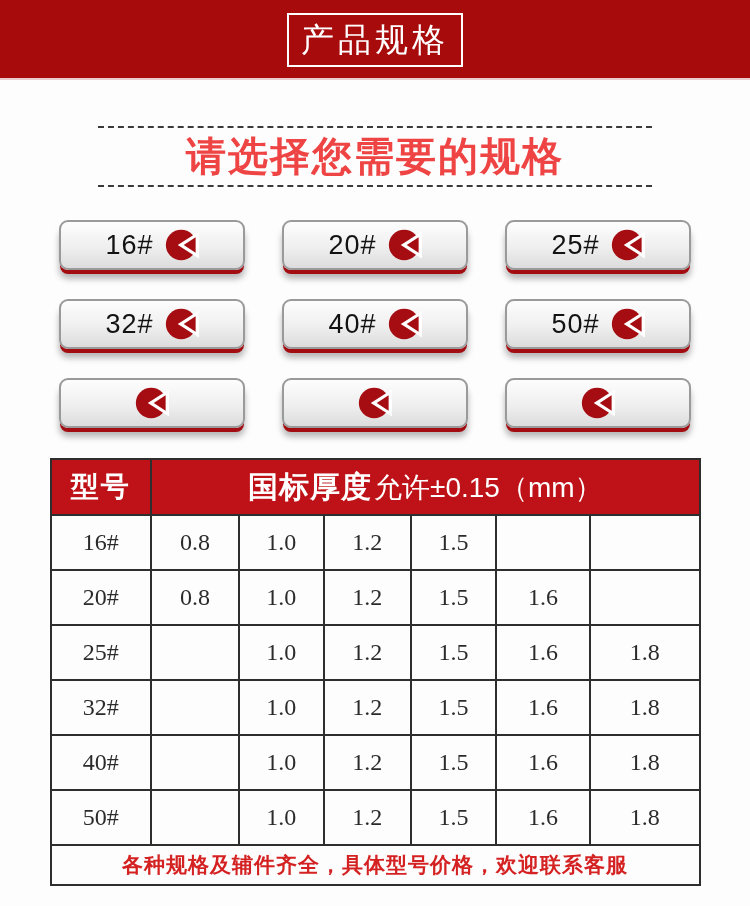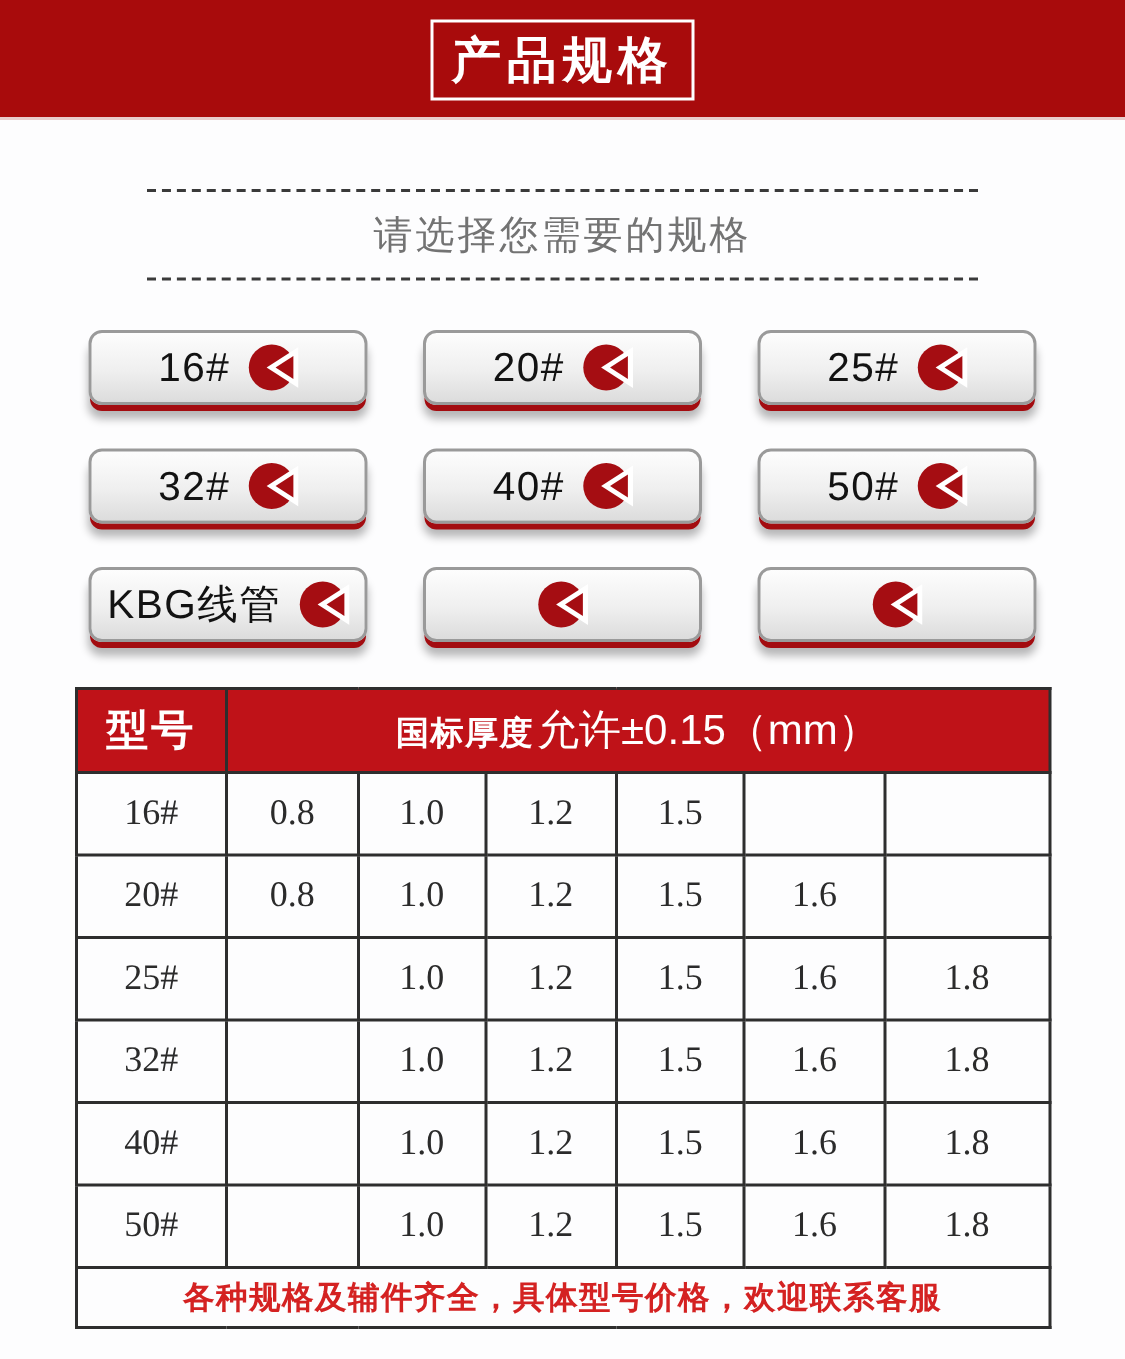--- a/index.html
+++ b/index.html
@@ -15,27 +15,27 @@
   
   .banner{
     width:750px;height:80px;background:var(--banner-red,#a80b0c);
     position:relative;border-bottom:2px solid #e9cdcd;
   }
   .banner-box{
     position:absolute;left:50%;top:13px;transform:translateX(-50%);
     width:176px;height:54px;border:2px solid #fff;
     display:flex;align-items:center;justify-content:center;
   }
-  .banner-title{color:#fff;font-size:33px;font-weight:700;letter-spacing:4px;white-space:nowrap;}
+  .banner-title{color:#fff;font-size:33px;font-weight:400;letter-spacing:4px;white-space:nowrap;}
   
   .intro{width:554px;margin:46px auto 0;text-align:center;}
   .dash{height:0;border-top:2px dashed var(--line-dark,#3a3a3a);}
   .intro-heading{
-    font-size:26px;color:#737373;letter-spacing:2px;
-    padding:12px 0 13px;line-height:32px;font-weight:400;
+    font-size:40px;color:#ef4444;letter-spacing:2px;
+    padding:12px 0 13px;line-height:32px;font-weight:700;
   }
   
   .btn-grid{
     width:632px;margin:33px auto 0;
     display:grid;grid-template-columns:repeat(3,1fr);
     column-gap:37px;row-gap:29px;
   }
   .spec-btn{
     height:50px;border:2px solid #9a9a9a;border-radius:9px;
     background:linear-gradient(#fdfdfd,#efefef 55%,#dcdcdc);
@@ -51,21 +51,21 @@
   .spec-table{
     width:651px;margin:30px auto 0;border-collapse:collapse;
     border:2px solid #2e2e2e;table-layout:fixed;
   }
   .spec-table td,.spec-table th{border:2px solid #2e2e2e;text-align:center;vertical-align:middle;}
   .spec-table thead th{
     background:var(--header-red,#bf1218);color:#fff;height:56px;
     font-family:"Liberation Sans","DejaVu Sans",sans-serif;
   }
   .th-model{font-size:28px;font-weight:700;letter-spacing:2px;}
-  .th-thickness .main{font-size:22px;font-weight:700;letter-spacing:1px;}
+  .th-thickness .main{font-size:30px;font-weight:700;letter-spacing:1px;}
   .th-thickness .sub{font-size:28px;font-weight:500;margin-left:2px;}
   .spec-table tbody td{
     height:55px;font-size:24px;color:#2b2b2b;
     font-family:"Liberation Serif","DejaVu Serif",serif;
   }
   .spec-table .note-row td{
     height:40px;color:var(--footer-text-red,#d42222);
     font-family:"Liberation Sans","DejaVu Sans",sans-serif;
     font-size:21px;font-weight:700;letter-spacing:1px;
   }
@@ -131,21 +131,20 @@
   </div>
   <div class="spec-btn">
     <span>50#</span>
     <svg class="pie-icon" viewBox="0 0 40 40">
         <circle class="red" cx="19" cy="20" r="18"></circle>
         <polygon class="cut" points="15,20 40,4 40,36"></polygon>
         <polygon class="red" points="36,11 36,29 22,20"></polygon>
       </svg>
   </div>
   <div class="spec-btn">
-    <span>KBG线管</span>
     <svg class="pie-icon" viewBox="0 0 40 40">
         <circle class="red" cx="19" cy="20" r="18"></circle>
         <polygon class="cut" points="15,20 40,4 40,36"></polygon>
         <polygon class="red" points="36,11 36,29 22,20"></polygon>
       </svg>
   </div>
   <div class="spec-btn">
     <svg class="pie-icon" viewBox="0 0 40 40">
         <circle class="red" cx="19" cy="20" r="18"></circle>
         <polygon class="cut" points="15,20 40,4 40,36"></polygon>

